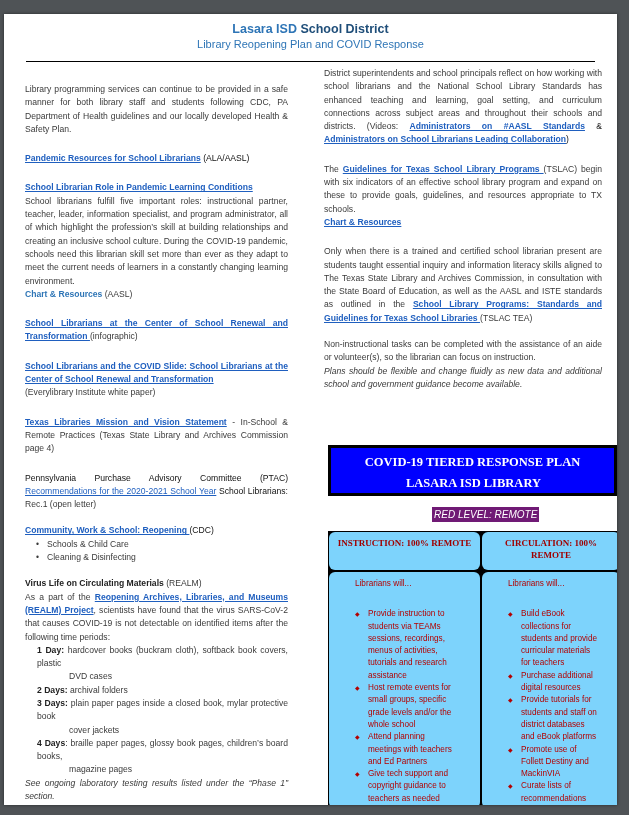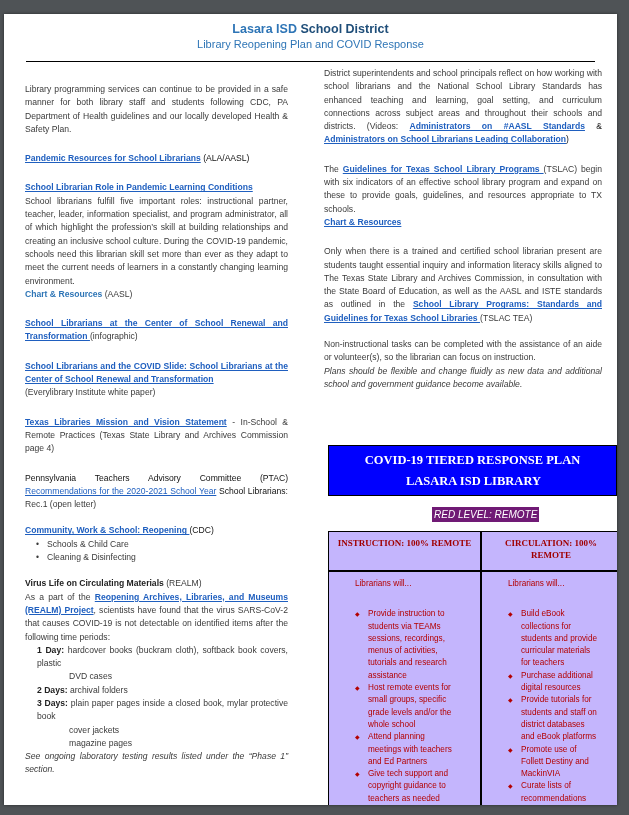--- a/index.html
+++ b/index.html
@@ -32,36 +32,36 @@
   ul.bul { margin: 0 0 13px 0; padding-left: 0; list-style: none; }
   ul.bul li { padding-left: 22px; position: relative; }
   ul.bul li::before { content: "\2022"; position: absolute; left: 11px; top: 0; }
   .ind { padding-left: 12px; }
   .ind2 { padding-left: 44px; }
   .it { font-style: italic; }
 
   .plan { position: absolute; left: 324px; top: 431px; width: 289px; height: 360px; }
   .bluebox {
     position: absolute; left: 0; top: 0; width: 289px; height: 51px;
-    background: #0000ff; border: 1px solid #000000; box-sizing: border-box;
+    background: #0000ff; border: 3px solid #000000; box-sizing: border-box;
     font-family: "Liberation Serif", "DejaVu Serif", serif; font-weight: bold;
     color: #ffffff; font-size: 12.5px; text-align: center;
   }
   .bluebox .l1 { position: absolute; left: 0; width: 100%; top: 7px; }
   .bluebox .l2 { position: absolute; left: 0; width: 100%; top: 28px; padding-left: 2px; box-sizing: border-box; }
   .redtag {
     position: absolute; left: 104px; top: 62px; height: 15px; padding: 0 2px;
     background: #701a75; color: #ffffff; font-style: italic; font-size: 10px; line-height: 15px;
   }
   .grid {
     position: absolute; left: 0; top: 86px; width: 289px; height: 274px;
     display: grid; grid-template-columns: 151px 138px; grid-template-rows: 38px 236px;
     background: #000; gap: 2px; border: 1px solid #000; box-sizing: border-box;
   }
-  .cell { background: #c4b5fd; color: #b30000; font-size: 8.2px; line-height: 12.3px; overflow: hidden; }
+  .cell { background: #7dd3fc; color: #b30000; font-size: 8.2px; line-height: 12.3px; overflow: hidden; border-radius: 6px; }
   .cell.head { text-align: center; padding: 5px 4px; font-family: "Liberation Serif", "DejaVu Serif", serif; font-size: 9px; font-weight: bold; color: #a00000; }
   .cell.body { padding: 6px 4px 0 4px; }
   .cell .intro { padding-left: 22px; }
   .cell ul { margin: 18px; padding: 0; list-style: none; }
   .cell li { position: relative; padding-left: 17px; }
   .cell li::before { content: "\25C6"; position: absolute; left: 4px; top: 0; font-size: 6px; color: #b30000; }
 </style>
 </head>
 <body>
 
@@ -83,38 +83,39 @@
       <span>School librarians fulfill five important roles: instructional partner, teacher, leader, information specialist, and program administrator, all of which highlight the profession’s skill at building relationships and creating an inclusive school culture. During the COVID-19 pandemic, schools need this librarian skill set more than ever as they adapt to meet the current needs of learners in a constantly changing learning environment.</span><br>
       <span class="lnk-plain">Chart &amp; Resources</span><span>  (AASL)</span>
     </p>
 
     <p><a>School Librarians at the Center of School Renewal and Transformation </a><span>(infographic)</span></p>
 
     <p><a>School Librarians and the COVID Slide: School Librarians at the Center of School Renewal and Transformation</a><br><span>(Everylibrary Institute white paper)</span></p>
 
     <p><a>Texas Libraries Mission and Vision Statement</a><span> - In-School &amp; Remote Practices (Texas State Library and Archives Commission page 4)</span></p>
 
-    <p><span class="blk">Pennsylvania Teachers Advisory Committee (PTAC) </span><a style="font-weight:normal">Recommendations for the 2020-2021 School Year</a><span class="blk"> School Librarians</span><span>: Rec.1 (open letter)</span></p>
+    <p><span class="blk">Pennsylvania Purchase Advisory Committee (PTAC) </span><a style="font-weight:normal">Recommendations for the 2020-2021 School Year</a><span class="blk"> School Librarians</span><span>: Rec.1 (open letter)</span></p>
 
     <div>
       <a>Community, Work &amp; School: Reopening </a><span class="blk">(CDC)</span>
       <ul class="bul">
         <li>Schools &amp; Child Care</li>
         <li>Cleaning &amp; Disinfecting</li>
       </ul>
     </div>
 
     <div>
       <div><b class="k">Virus Life on Circulating Materials</b><span> (REALM)</span></div>
       <div><span>As a part of the </span><a>Reopening Archives, Libraries, and Museums (REALM) Project</a><span>, scientists have found that the virus SARS-CoV-2 that causes COVID-19 is not detectable on identified items after the following time periods:</span></div>
       <div class="ind"><b class="k">1 Day:</b><span>  hardcover books (buckram cloth), softback book covers, plastic</span></div>
       <div class="ind2">DVD cases</div>
       <div class="ind"><b class="k">2 Days:</b><span> archival folders</span></div>
       <div class="ind"><b class="k">3 Days:</b><span> plain paper pages inside a closed book, mylar protective book</span></div>
       <div class="ind2">cover jackets</div>
+      <div class="ind"><b class="k">4 Days</b><span>: braille paper pages, glossy book pages, children’s board books,</span></div>
       <div class="ind2">magazine pages</div>
       <div class="it">See ongoing laboratory testing results listed under the “Phase 1” section.</div>
     </div>
   </div>
 
   <div class="col right">
     <p><span>District superintendents and school principals reflect on how working with school librarians and the National School Library Standards has enhanced teaching and learning, goal setting, and curriculum connections across subject areas and throughout their schools and districts. (Videos: </span><a>Administrators on #AASL Standards</a><span class="blk"> &amp; </span><a>Administrators on School Librarians Leading Collaboration</a><span class="blk">)</span></p>
 
     <p><span>The </span><a>Guidelines for Texas School Library Programs </a><span>(TSLAC) begin with six indicators of an effective school library program and expand on these to provide goals, guidelines, and resources appropriate to TX schools.</span><br><a>Chart &amp; Resources</a></p>
 

